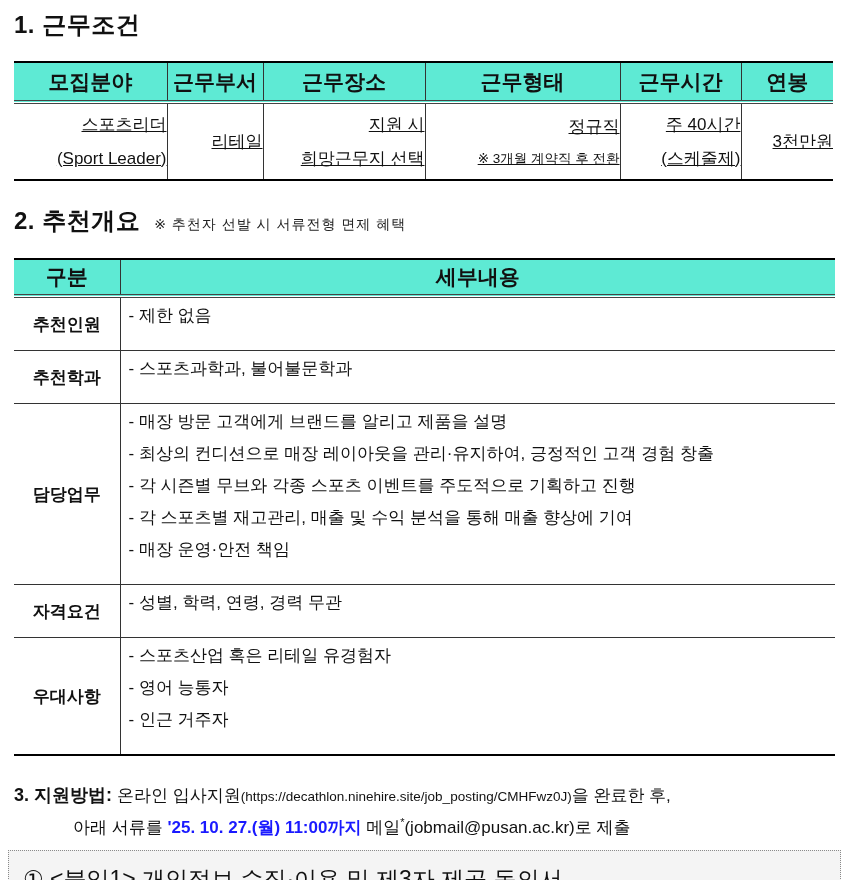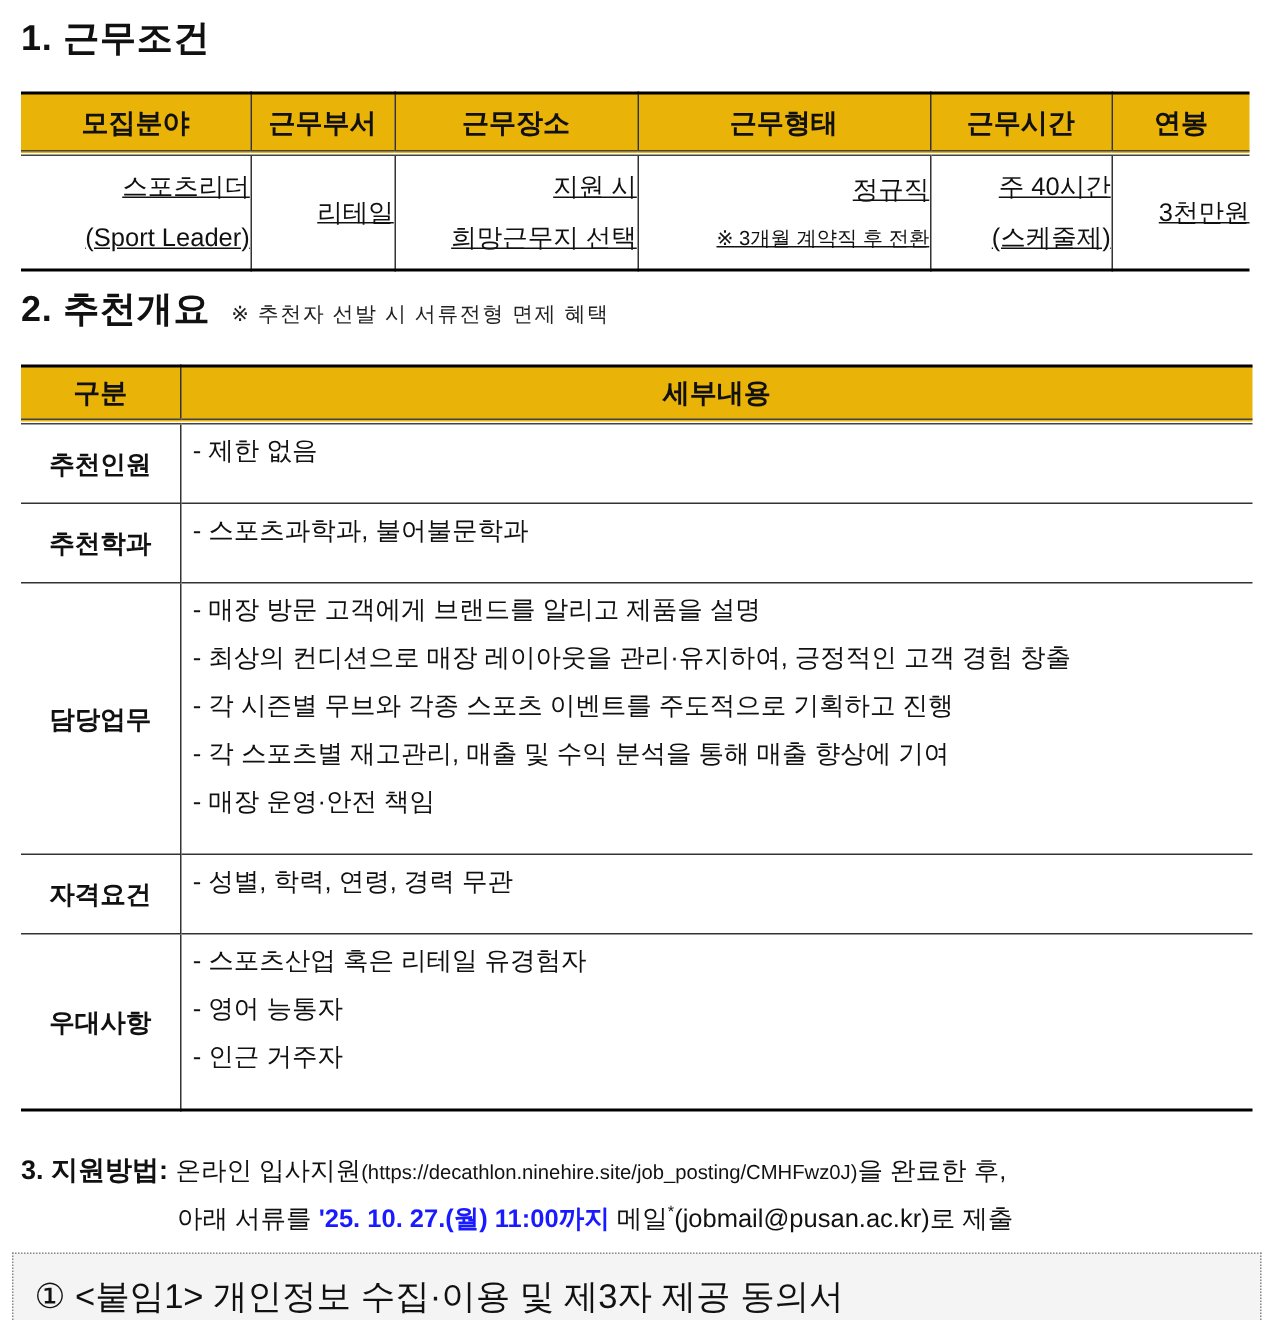--- a/index.html
+++ b/index.html
@@ -5,34 +5,34 @@
   * { margin: 0; padding: 0; box-sizing: border-box; }
   html, body { background: #ffffff; }
   body {
     width: 849px; height: 880px;
     font-family: "Liberation Sans", "DejaVu Sans", sans-serif;
     color: #111; overflow: hidden;
   }
   .page { padding: 9px 14px 0 14px; }
 
   .sec-title { font-size: 24px; font-weight: bold; color: #111; letter-spacing: 0.5px; }
-  .sec-title-row { display: flex; align-items: baseline; gap: 14px; margin-top: 9px; }
+  .sec-title-row { display: flex; align-items: baseline; gap: 14px; margin-top: 24px; }
   .sec-note { font-size: 14px; font-weight: normal; color: #222; letter-spacing: 1px; }
 
   table { border-collapse: collapse; table-layout: fixed; }
   .doc-table {
     width: 819px; margin-top: 20px;
     border-top: 2px solid #000; border-bottom: 2px solid #000;
   }
   .doc-table th, .doc-table td { border-left: 1px solid #333; border-right: 1px solid #333; }
   .doc-table th:first-child, .doc-table td:first-child { border-left: none; }
   .doc-table th:last-child, .doc-table td:last-child { border-right: none; }
   .doc-table thead th {
-    background: #eab308; height: 40px;
-    font-size: 18px; font-weight: bold; text-align: center;
+    background: #5eead4; height: 40px;
+    font-size: 21px; font-weight: bold; text-align: center;
     border-bottom: 4px double #444;
   }
 
   
   #t1 td { height: 78px; text-align: right; vertical-align: middle; font-size: 17px; text-decoration: underline; }
   #t1 .cell-line { line-height: 34px; }
   #t1 .cell-sub { font-size: 13.5px; line-height: 30px; color: #111; }
 
   
   #t2 { width: 821px; margin-top: 21px; }
@@ -44,21 +44,21 @@
   #t2 td.detail { padding: 2px 4px 18px 8px; vertical-align: middle; }
   #t2 td.detail .item { font-size: 17px; line-height: 32px; white-space: nowrap; }
   #t2 tbody tr + tr td { border-top: 1px solid #333; }
   #t2 tbody tr.single td { height: 34px; }
 
   
   .apply { margin-top: 27px; }
   .apply-line1 { font-size: 17px; white-space: nowrap; }
   .apply-line1 .t { font-size: 18px; font-weight: bold; text-align: right; }
   .apply-line1 .url { font-size: 13.5px; letter-spacing: 0; }
-  .apply-line2 { font-size: 17px; margin-left: 104px; margin-top: 9px; white-space: nowrap; }
+  .apply-line2 { font-size: 17px; margin-left: 59px; margin-top: 9px; white-space: nowrap; }
   .deadline { color: var(--accent, #1a1aff); font-weight: bold; }
   .sup-star { vertical-align: super; font-size: 11px; }
 
   .attach-box {
     margin-top: 11px; margin-left: -6px; width: 833px;
     background: #f4f4f4; border: 1px dotted #8a8a8a;
     padding: 9px 14px 10px 14px;
   }
   .attach-box .attach-item { font-size: 23px; line-height: 38px; white-space: nowrap; }
 

